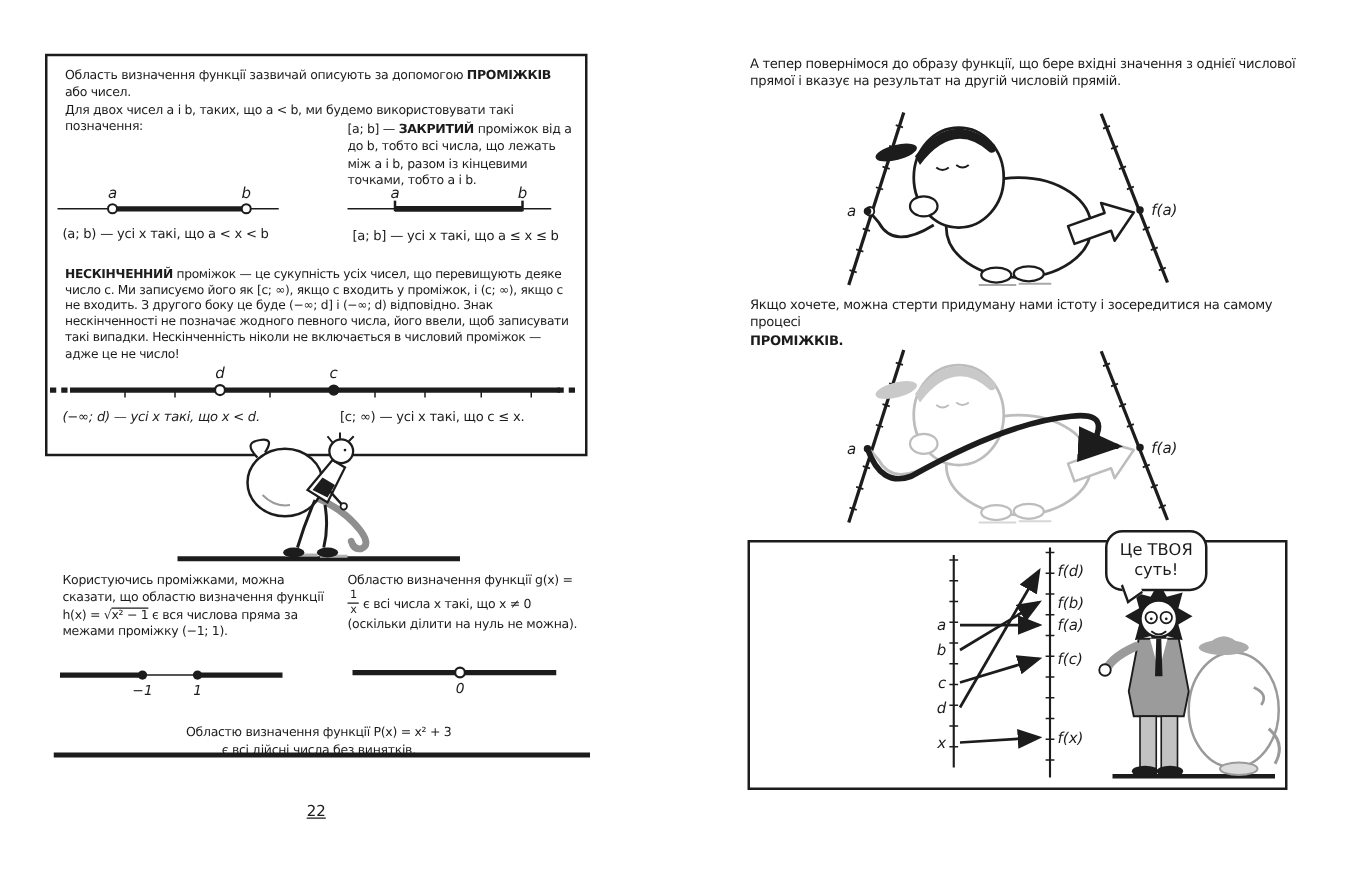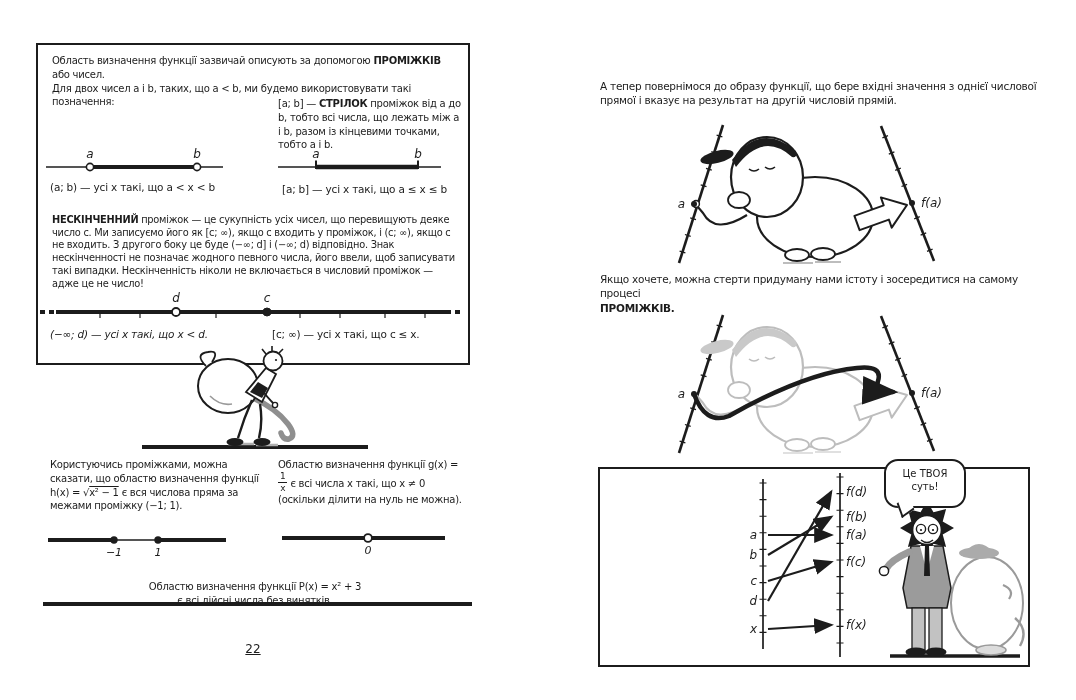--- a/index.html
+++ b/index.html
@@ -17,21 +17,21 @@
   svg text{font-family:"DejaVu Sans",sans-serif;fill:#1c1c1c;}
   .mlab{font-style:italic;font-size:12px;}
   .mlab2{font-style:italic;font-size:11px;}
   .ink{stroke:#1c1c1c;}
   .frac{display:inline-block;vertical-align:-4px;text-align:center;line-height:1;font-size:9px;}
   .frac .fn{display:block;border-bottom:1px solid #1c1c1c;padding:0 2px 1px;}
   .frac .fd{display:block;padding-top:1px;}
   .rad{text-decoration:overline;}
   .rule{background:#1c1c1c;}
   #bubble{border:2px solid #1c1c1c;border-radius:14px;background:#fff;
-          font-size:10px;line-height:1.25;text-align:center;padding:7px 6px 4px;z-index:5;}
+          font-size:13px;line-height:1.25;text-align:center;padding:7px 6px 4px;z-index:5;}
   #bubble:after{content:"";position:absolute;left:12px;bottom:-8px;width:13px;height:13px;
           background:#fff;border-left:2px solid #1c1c1c;border-bottom:2px solid #1c1c1c;
           transform:rotate(-35deg) skewX(-15deg);}
 </style>
 </head>
 <body>
 
 <div id="page">
 
   <div class="abs" style="left:0;top:0;width:510px;height:700px;">
@@ -48,21 +48,21 @@
       <line class="ink" x1="0" y1="20" x2="177" y2="20" stroke-width="1.3"></line>
       <line class="ink" x1="44" y1="20" x2="151" y2="20" stroke-width="4.2"></line>
       <circle cx="44" cy="20" r="3.6" fill="#fff" class="ink" stroke-width="1.6"></circle>
       <circle cx="151" cy="20" r="3.6" fill="#fff" class="ink" stroke-width="1.6"></circle>
       <text class="mlab" x="44" y="11" text-anchor="middle">a</text>
       <text class="mlab" x="151" y="11" text-anchor="middle">b</text>
     </svg>
     <div class="abs cap" style="left:50px;top:181px;width:215px;">(a; b) — усі x такі, що a &lt; x &lt; b</div>
 
     <div class="abs txt" style="left:278px;top:97px;width:186px;">
-      <span>[a; b] — </span><b>СТРІЛОК</b><span> проміжок від a до b, тобто всі числа, що лежать між a і b, разом із кінцевими точками, тобто a і b.</span>
+      <span>[a; b] — </span><b>ЗАКРИТИЙ</b><span> проміжок від a до b, тобто всі числа, що лежать між a і b, разом із кінцевими точками, тобто a і b.</span>
     </div>
 
     <svg class="abs" style="left:278px;top:147px;" width="166" height="30" viewBox="0 0 166 30">
       <line class="ink" x1="0" y1="20" x2="163" y2="20" stroke-width="1.3"></line>
       <line class="ink" x1="38" y1="20" x2="140" y2="20" stroke-width="4.6"></line>
       <line class="ink" x1="38" y1="13.5" x2="38" y2="22" stroke-width="2"></line>
       <line class="ink" x1="140" y1="13.5" x2="140" y2="22" stroke-width="2"></line>
       <text class="mlab" x="38" y="11" text-anchor="middle">a</text>
       <text class="mlab" x="140" y="11" text-anchor="middle">b</text>
     </svg>
@@ -128,21 +128,21 @@
 
     <div class="abs txt center" style="left:110px;top:580px;width:290px;">
       <span>Областю визначення функції P(x) = x² + 3</span><br>
       <span>є всі дійсні числа без винятків.</span>
     </div>
 
     <div class="abs rule" style="left:43px;top:602px;width:429px;height:4px;"></div>
     <div class="abs pagenum" style="left:36px;top:642px;width:434px;text-decoration:underline;">22</div>
   </div>
 
-  <div class="abs" style="left:510px;top:0;width:566px;height:600px;margin-top:35px;">
+  <div class="abs" style="left:510px;top:0;width:566px;height:600px;">
 
     <div class="abs txt" style="left:90px;top:44px;width:456px;font-size:10.5px;">А тепер повернімося до образу функції, що бере вхідні значення з однієї числової прямої і вказує на результат на другій числовій прямій.</div>
 
     <svg class="abs" style="left:135px;top:80px;" width="335" height="152" viewBox="0 0 335 152">
       <line class="ink" x1="78" y1="10" x2="34" y2="148" stroke-width="2.6"></line>
       <path class="ink" stroke-width="1.3" fill="none" d="M71.6,20.1 l5.8,1.8 M66.3,36.7 l5.8,1.8 M61,53.3 l5.8,1.8 M55.7,69.8 l5.8,1.8 M45.2,102.9 l5.8,1.8 M39.9,119.5 l5.8,1.8 M34.6,136.1 l5.8,1.8"></path>
       <line class="ink" x1="236" y1="11" x2="289" y2="146" stroke-width="2.6"></line>
       <path class="ink" stroke-width="1.3" fill="none" d="M237.4,22.9 l5.6,-2.2 M243.8,39.1 l5.6,-2.2 M250.2,55.3 l5.6,-2.2 M256.5,71.5 l5.6,-2.2 M269.2,103.9 l5.6,-2.2 M275.6,120.1 l5.6,-2.2 M282,136.3 l5.6,-2.2"></path>
       <ellipse cx="170" cy="102" rx="58" ry="40" fill="#fff" class="ink" stroke-width="2.2"></ellipse>
       <ellipse cx="152" cy="140" rx="12" ry="6" fill="#fff" class="ink" stroke-width="1.8"></ellipse>

